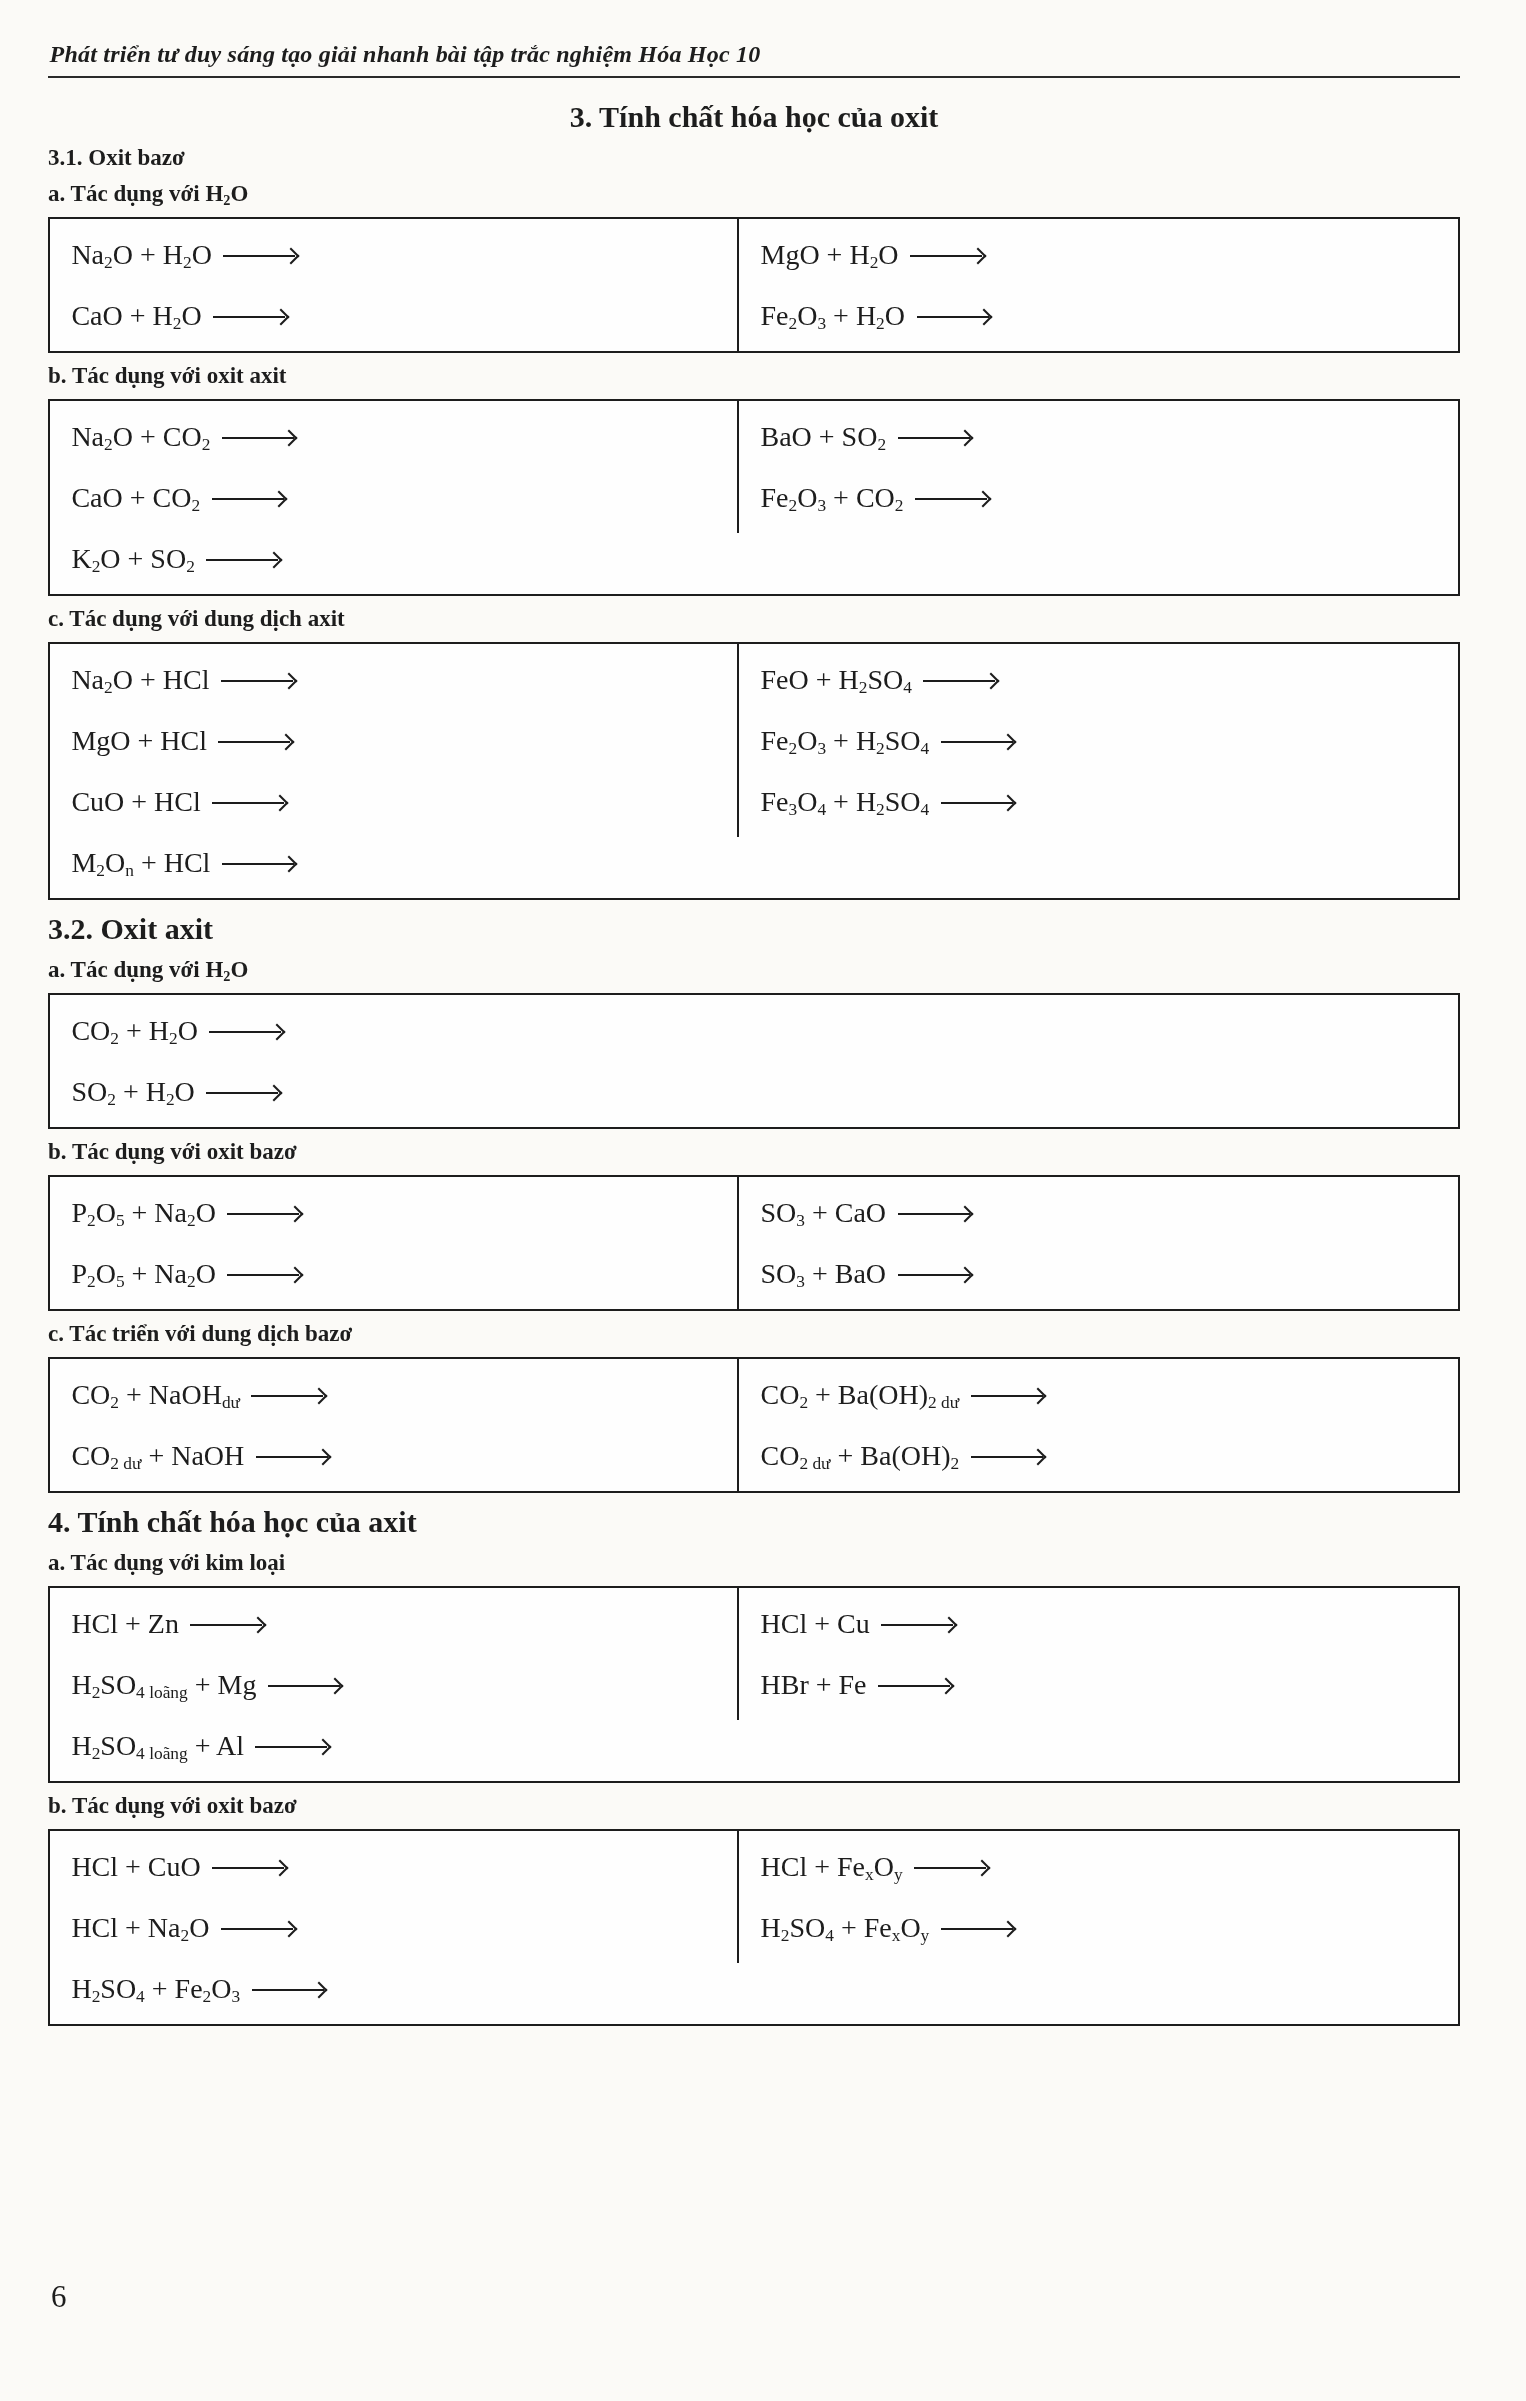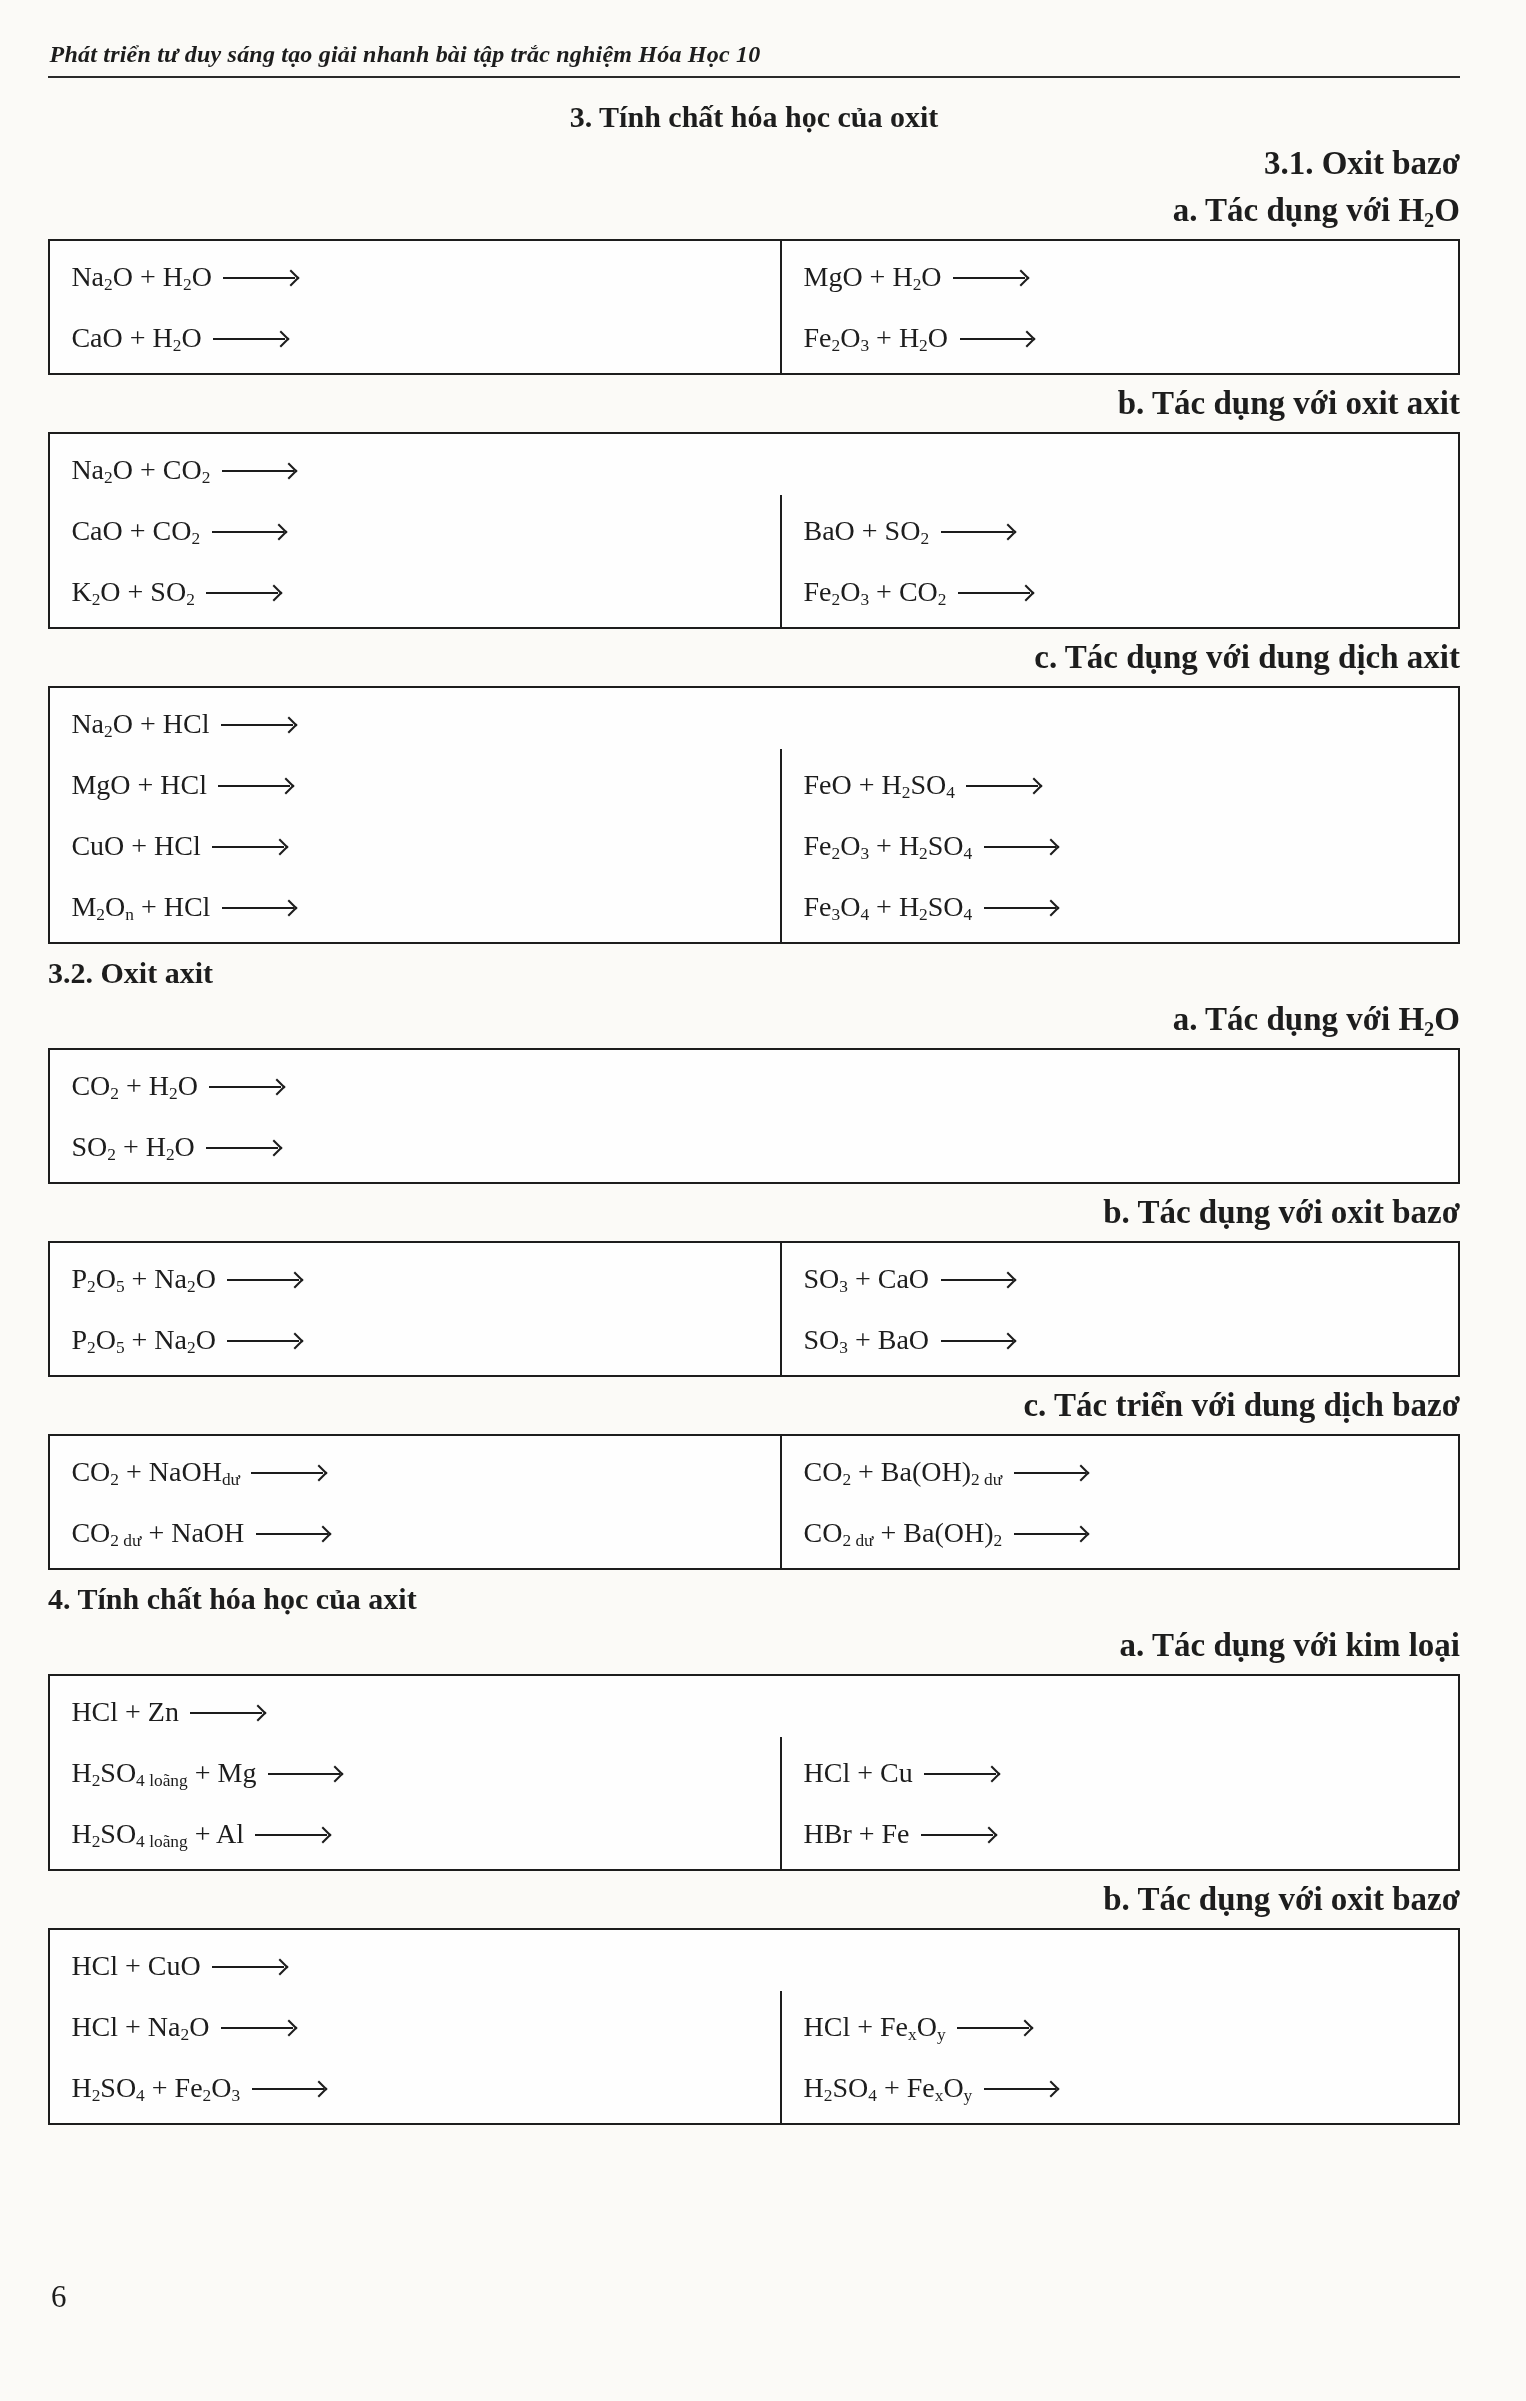--- a/index.html
+++ b/index.html
@@ -20,29 +20,28 @@
     font-style: italic;
     letter-spacing: 0.2px;
     padding: 0 0 8.2px 1.6px;
     border-bottom: 2.9px solid #2a2a2a;
     margin-bottom: 21.4px;
   }
 
   h3, h4 { font-weight: bold; }
   .h-main { font-size: 30px; margin: 11.5px 0 11.5px; }
   .h-main.first { margin-top: 3.3px; text-align: center; }
-  .h-sub  { font-size: 33px; margin: 5px 0 10px; text-align: right; }
+  .h-sub  { font-size: 23px; margin: 5px 0 10px; }
 
   .tbl {
     display: flex;
-    align-items: flex-end;
+    align-items: flex-start;
     border: 2.5px solid #1d1d1d;
     background: #fefefe;
     margin: 1.6px 0 10px;
-    gap: 43px;
   }
   .cell {
     padding: 5px 8.2px 5px 21.4px;
     display: flex;
     flex-direction: column;
     box-sizing: border-box;
   }
   .cell.left  { width: 48.8%; }
   .cell.right { flex: 1; border-left: 2.1px solid #1d1d1d; }
 

